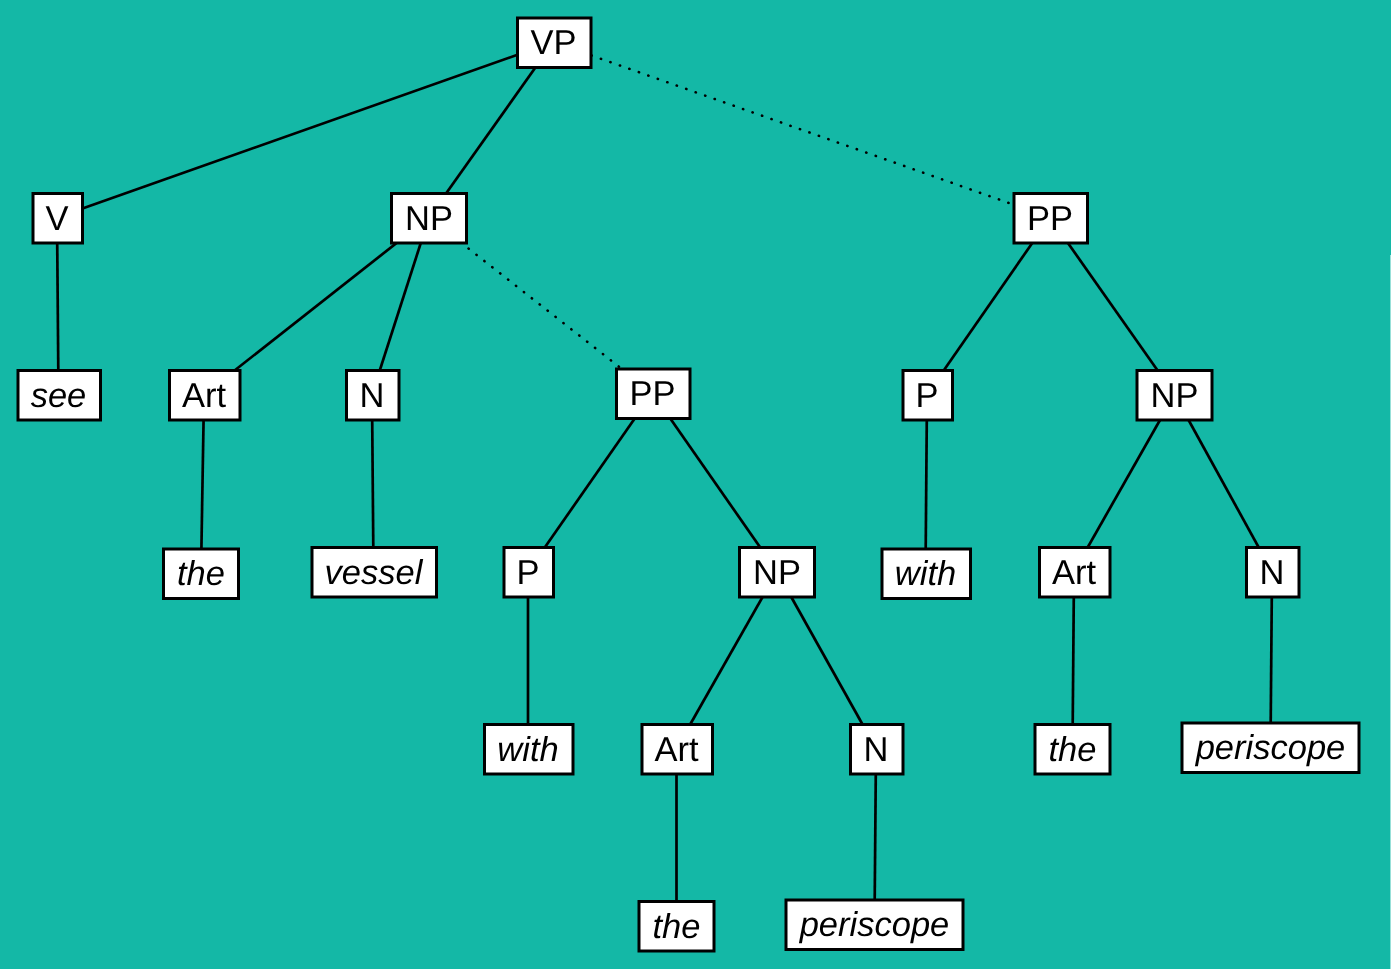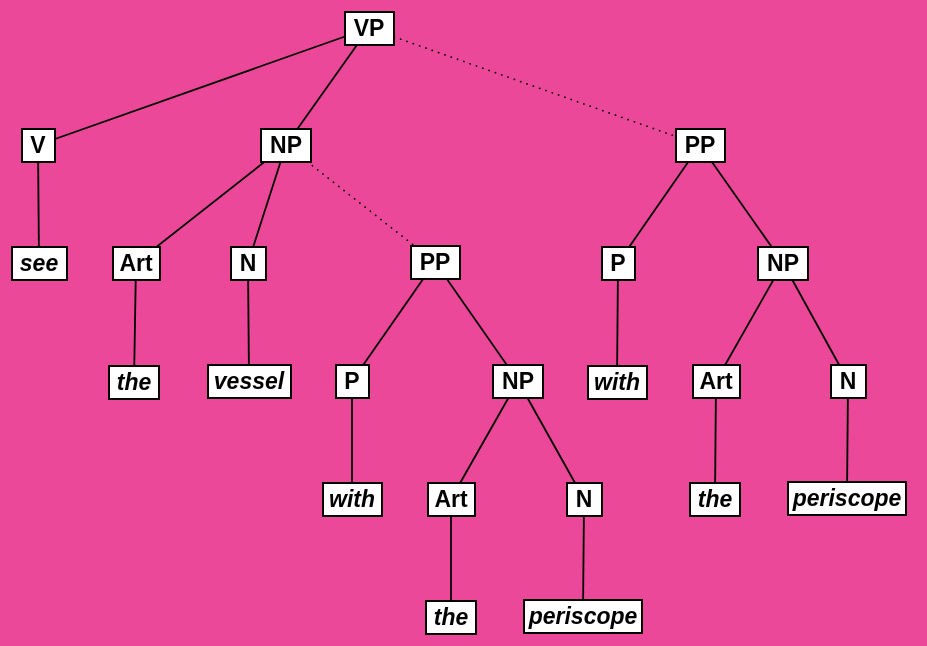--- a/index.html
+++ b/index.html
@@ -4,24 +4,23 @@
 <style>
   html, body {
     margin: 0;
     padding: 0;
     background: #ffffff;
   }
   .stage {
     position: relative;
     width: 927px;
     height: 646px;
-    background: #ec4899;
+    background: #14b8a6;
     overflow: hidden;
     font-family: "Liberation Sans", sans-serif;
-    font-weight: bold;
   }
   svg text {
     font-family: "Liberation Sans", sans-serif;
     font-size: 23px;
     fill: #000000;
   }
   svg text.terminal {
     font-style: italic;
   }
 </style>

